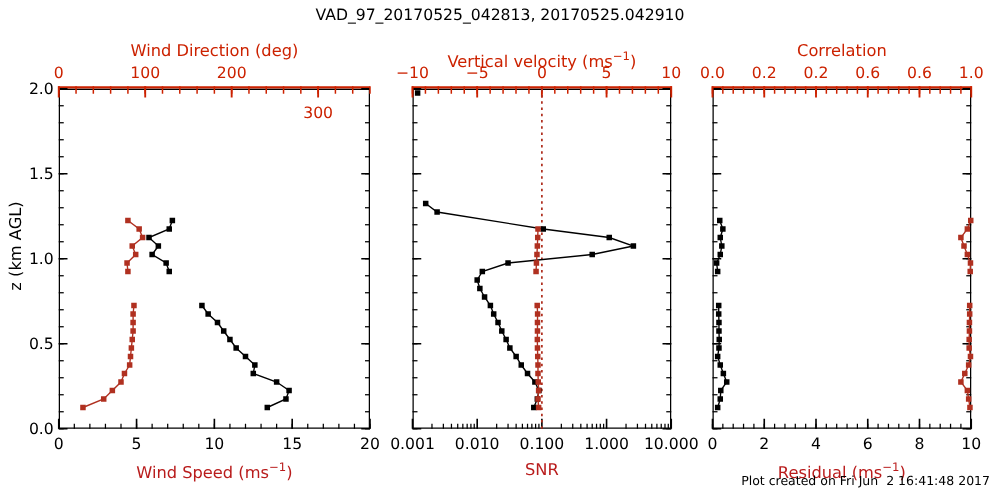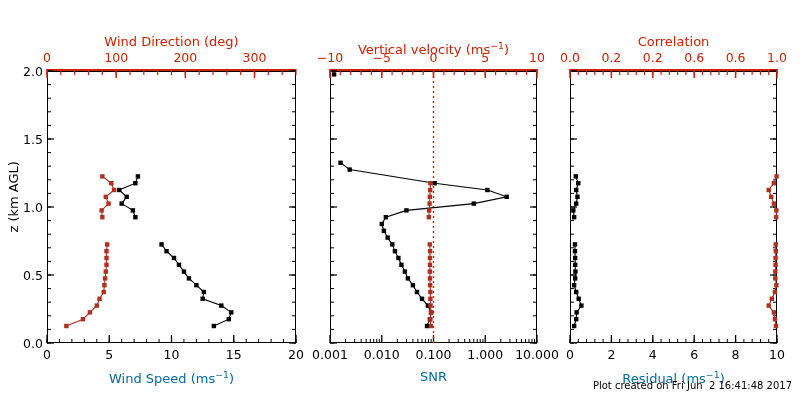--- a/index.html
+++ b/index.html
@@ -20,41 +20,42 @@
   #panel-resid{left:570px;width:207px;}
 
   .topaxis{position:absolute;top:69px;height:2px;background:#cc2200;}
   #topaxis-wind{left:47px;width:249px;}
   #topaxis-snr{left:330px;width:207px;}
   #topaxis-resid{left:570px;width:207px;}
 
   .svgl{position:absolute;left:0;top:0;overflow:visible;}
 
   .axlabel{position:absolute;text-align:center;white-space:pre;font-size:13px;}
-  .axlabel.bot{color:#0369a1;}
+  .axlabel.bot{color:#b91c1c;}
   .axlabel.top{color:#cc2200;}
 
   .ticklab{position:absolute;font-size:12.5px;white-space:pre;
            transform:translateX(-50%);}
   .ticklab.bot{color:#000;top:347px;}
   .ticklab.top{color:#cc2200;top:50px;}
   .ylab{position:absolute;font-size:12.5px;color:#000;right:0;
         transform:translateY(-50%);white-space:pre;}
 
   #ylabels{position:absolute;left:0;top:0;width:43px;height:400px;}
   #yaxis-title{position:absolute;left:-22px;top:190px;width:70px;
                font-size:13px;color:#000;text-align:center;
                transform:rotate(-90deg);white-space:pre;}
   sup{font-size:0.72em;vertical-align:super;}
 </style>
 </head>
 <body>
 
 <div id="root">
 
+  <div class="ttl" id="title-line1">VAD_97_20170525_042813, 20170525.042910</div>
 
   <div id="ylabels">
       <div class="ylab" style="top: 343px;">0.0</div>
       <div class="ylab" style="top: 275px;">0.5</div>
       <div class="ylab" style="top: 207px;">1.0</div>
       <div class="ylab" style="top: 139px;">1.5</div>
       <div class="ylab" style="top: 71px;">2.0</div>
     </div>
   <div id="yaxis-title">z (km AGL)</div>
 
@@ -552,21 +553,21 @@
 
   <div id="labels-layer">
       <div class="ticklab bot" style="left: 47px;">0</div>
       <div class="ticklab bot" style="left: 109.25px;">5</div>
       <div class="ticklab bot" style="left: 171.5px;">10</div>
       <div class="ticklab bot" style="left: 233.75px;">15</div>
       <div class="ticklab bot" style="left: 296px;">20</div>
       <div class="ticklab top" style="left: 47px;">0</div>
       <div class="ticklab top" style="left: 116.167px;">100</div>
       <div class="ticklab top" style="left: 185.333px;">200</div>
-      <div class="ticklab top" style="left: 254.5px;">300</div>
+      <div class="ticklab top" style="left: 254.5px; margin-top: 32px;">300</div>
       <div class="axlabel bot" style="left: 47px; width: 249px; top: 369px;">Wind Speed (ms<sup>−1</sup>)</div>
       <div class="axlabel top" style="left: 7px; width: 329px; top: 34px;">Wind Direction (deg)</div>
       <div class="ticklab bot" style="left: 330px;">0.001</div>
       <div class="ticklab bot" style="left: 381.75px;">0.010</div>
       <div class="ticklab bot" style="left: 433.5px;">0.100</div>
       <div class="ticklab bot" style="left: 485.25px;">1.000</div>
       <div class="ticklab bot" style="left: 537px;">10.000</div>
       <div class="ticklab top" style="left: 330px;">−10</div>
       <div class="ticklab top" style="left: 381.75px;">−5</div>
       <div class="ticklab top" style="left: 433.5px;">0</div>

